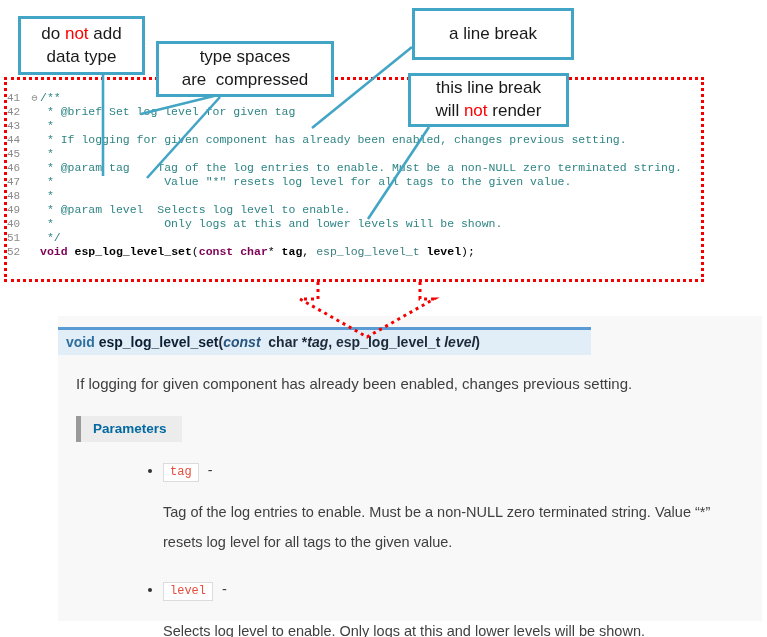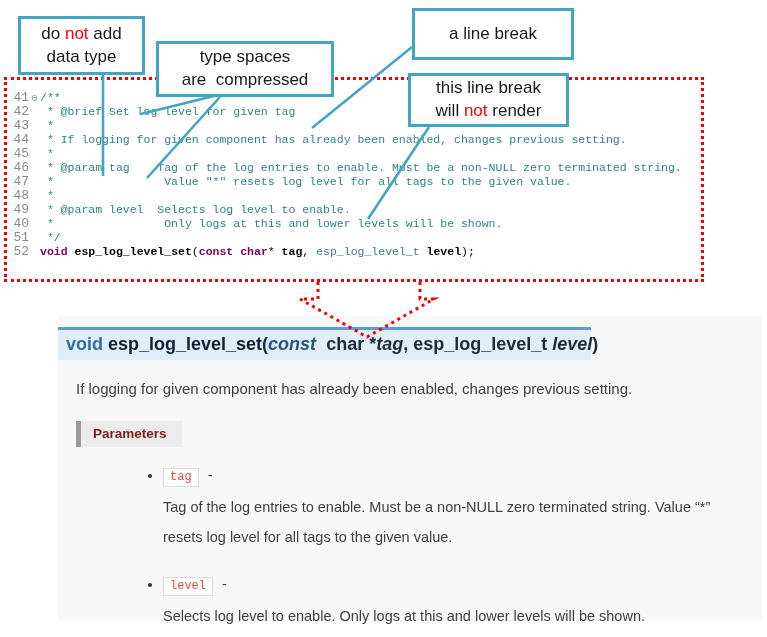--- a/index.html
+++ b/index.html
@@ -7,21 +7,21 @@
   body { position:relative; font-family:"Liberation Sans", sans-serif; }
 
   
   .code-block {
     position:absolute; left:4px; top:77px; width:700px; height:205px;
     border:3px dotted #f50000; background:#ffffff; z-index:1;
     padding-top:11px;
   }
   .crow { height:14px; white-space:pre; font-family:"Liberation Mono","DejaVu Sans Mono",monospace;
           font-size:11.5px; line-height:14px; }
-  .ln   { display:inline-block; width:22px; text-align:right; color:#8a8a8a; font-size:13px; }
+  .ln   { display:inline-block; width:22px; text-align:left; color:#8a8a8a; font-size:11px; }
   .fold { display:inline-block; width:11px; color:#8a8a8a; font-size:10px; text-align:center; }
   .cm   { color:#2f8484; }
   .kw   { color:#7f0055; font-weight:bold; }
   .fn   { color:#000000; font-weight:bold; }
   .var  { color:#000000; font-weight:bold; }
   .type { color:#3b7e7e; }
   .pl   { color:#000000; }
 
   
   .callout {
@@ -39,46 +39,46 @@
   
   svg.overlay { position:absolute; left:0; top:0; z-index:3; pointer-events:none; }
 
   
   .doc-panel {
     position:absolute; left:58px; top:316px; width:704px; height:305px;
     background:#f8f8f8; z-index:0; color:#3f3f3f;
   }
   .sig {
     margin-top:11px; width:533px; border-top:3px solid #5b9bd5; background:#e1edf7;
-    padding:4px 8px 5px 8px; font-size:18px; font-weight:bold; white-space:pre;
+    padding:4px 8px 5px 8px; font-size:14px; font-weight:bold; white-space:pre;
     font-family:"Liberation Sans", sans-serif;
   }
   .skw  { color:#2f6f9f; }
   .sname{ color:#0c1f33; }
   .skwi { color:#28557e; font-style:italic; }
   .spl  { color:#1c2b3a; }
   .sarg { color:#1c2b3a; font-style:italic; }
 
   .dp { font-size:15px; margin:20px 0 0 18px; }
   .dp + .dp { margin-top:22px; }
 
   .params-label {
     display:inline-block; margin:24px 0 0 18px; background:#ececec;
     border-left:5px solid #9a9a9a; padding:5px 15px 6px 12px;
-    font-size:13.5px; font-weight:bold; color:#7f1d1d;
+    font-size:13.5px; font-weight:bold; color:#0369a1;
   }
   ul.plist { margin:19px 20px 0 0; padding-left:105px; list-style:disc; }
   ul.plist li { margin-bottom:23px; color:#3f3f3f; }
   ul.plist li::marker { color:#333; font-size:13px; }
   .pbadge {
     font-family:"Liberation Mono","DejaVu Sans Mono",monospace; font-size:12px;
     color:#e74c3c; background:#ffffff; border:1px solid #dcdcdc; padding:1px 6px 2px 6px;
   }
   .psep { font-size:14.5px; color:#3f3f3f; margin-left:5px; }
-  .pdesc { margin-top:9px; font-size:14.5px; line-height:2.05; max-width:600px; color:#3f3f3f; }
+  .pdesc { margin-top:19px; font-size:14.5px; line-height:2.05; max-width:600px; color:#3f3f3f; }
 </style>
 </head>
 <body>
 
 <div class="code-block">
   <div id="code-lines">
       <div class="crow"><span class="ln">41</span><span class="fold">⊖</span><span class="cm">/**</span></div>
       <div class="crow"><span class="ln">42</span><span class="fold"> </span><span class="cm"> * @brief Set log level for given tag</span></div>
       <div class="crow"><span class="ln">43</span><span class="fold"> </span><span class="cm"> *</span></div>
       <div class="crow"><span class="ln">44</span><span class="fold"> </span><span class="cm"> * If logging for given component has already been enabled, changes previous setting.</span></div>

